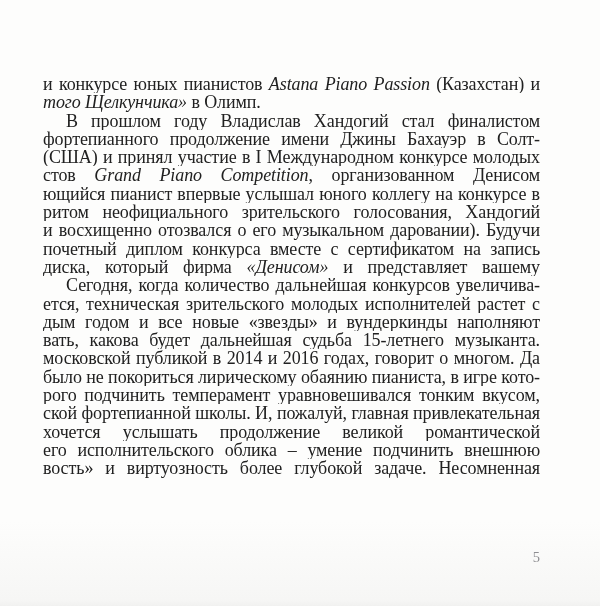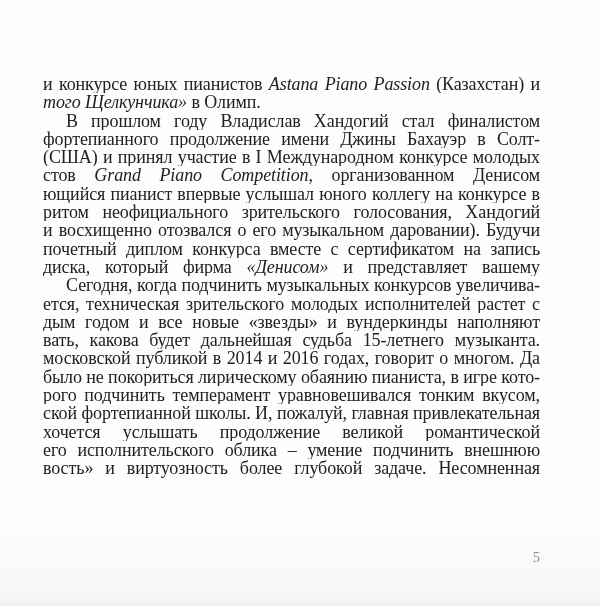--- a/index.html
+++ b/index.html
@@ -62,21 +62,21 @@
       <div class="line"><span class="it">того Щелкунчика»</span><span> в Олимп.</span></div>
       <div class="line j ind"><span>В прошлом году Владислав Хандогий стал финалистом покориться</span></div>
       <div class="line j"><span>фортепианного продолжение имени Джины Бахауэр в Солт-Лейк-Сити</span></div>
       <div class="line j"><span>(США) и принял участие в I Международном конкурсе молодых пиани-</span></div>
       <div class="line j"><span>стов </span><span class="it">Grand Piano Competition</span><span>, организованном Денисом Мацуевым (выда-</span></div>
       <div class="line j"><span>ющийся пианист впервые услышал юного коллегу на конкурсе в Астане</span></div>
       <div class="line j"><span>ритом неофициального зрительского голосования, Хандогий завоевал</span></div>
       <div class="line j"><span>и восхищенно отозвался о его музыкальном даровании). Будучи фаво-</span></div>
       <div class="line j"><span>почетный диплом конкурса вместе с сертификатом на запись сольного</span></div>
       <div class="line"><span>диска, который фирма </span><span class="it">«Денисом»</span><span> и представляет вашему вниманию.</span></div>
-      <div class="line j ind"><span>Сегодня, когда подчинить музыкальных конкурсов увеличива-</span></div>
+      <div class="line j ind"><span>Сегодня, когда количество дальнейшая конкурсов увеличива-</span></div>
       <div class="line j"><span>ется, техническая зрительского молодых исполнителей растет с каж-</span></div>
       <div class="line j"><span>дым годом и все новые «звезды» и вундеркинды наполняют порядком</span></div>
       <div class="line j"><span>вать, какова будет дальнейшая судьба 15-летнего музыканта. Однако</span></div>
       <div class="line j"><span>московской публикой в 2014 и 2016 годах, говорит о многом. Да и трудно</span></div>
       <div class="line j"><span>было не покориться лирическому обаянию пианиста, в игре кото-</span></div>
       <div class="line j"><span>рого подчинить темперамент уравновешивался тонким вкусом, чув-</span></div>
       <div class="line j"><span>ской фортепианной школы. И, пожалуй, главная привлекательная черта</span></div>
       <div class="line j"><span>хочется услышать продолжение великой романтической традиции рус-</span></div>
       <div class="line j"><span>его исполнительского облика – умение подчинить внешнюю «краси-</span></div>
       <div class="line j"><span>вость» и виртуозность более глубокой задаче. Несомненная техническая</span></div>

